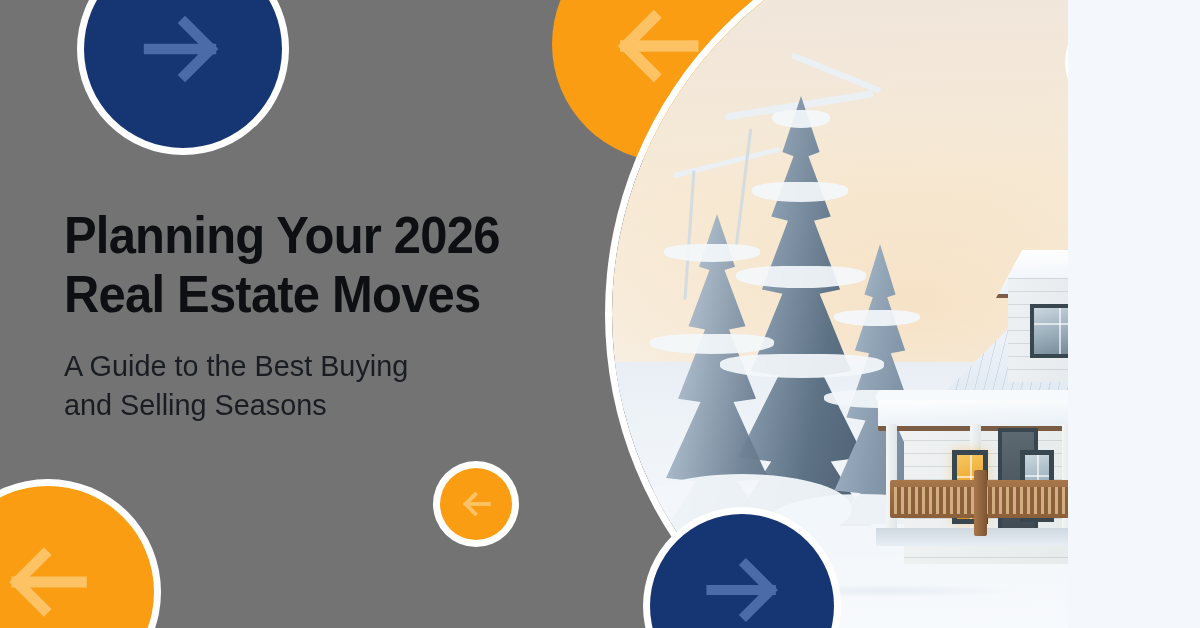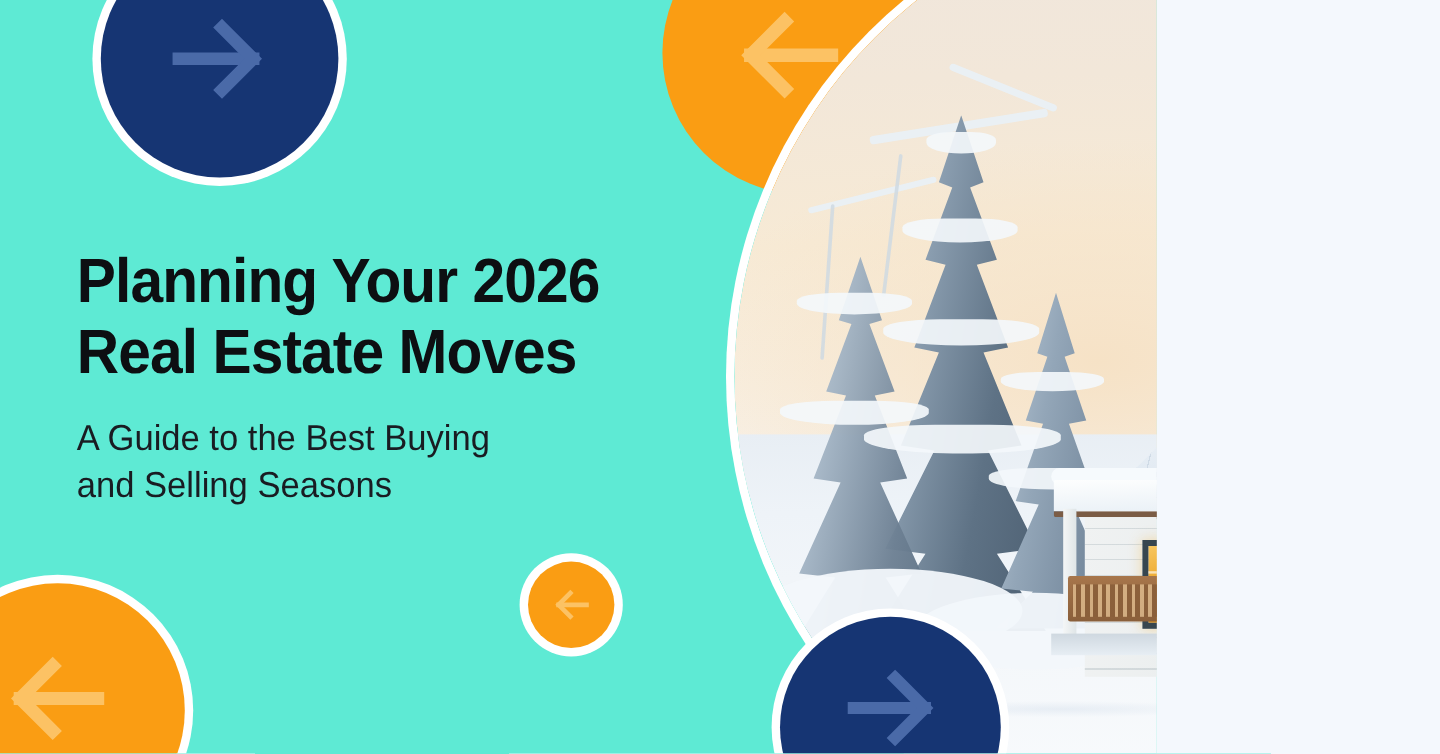--- a/index.html
+++ b/index.html
@@ -2,22 +2,22 @@
 <html><head>
 <meta charset="utf-8">
 <style>
   html,body{margin:0;padding:0;}
   body{
     width:1200px;height:628px;overflow:hidden;
     font-family:"Liberation Sans","DejaVu Sans",sans-serif;
     background:#f4f8fd;
   }
   #banner{
-    position:relative;width:964px;height:628px;overflow:hidden;
-    background:#5eead4;
+    position:relative;width:1068px;height:628px;overflow:hidden;
+    background:#737373;
   }
 
   
   .text-block{
     position:absolute; left:64px; top:206px; width:560px; z-index:6;
   }
   .headline{
     margin:0;
     font-family:"Liberation Sans Narrow","Liberation Sans","DejaVu Sans",sans-serif;
     font-weight:700;

